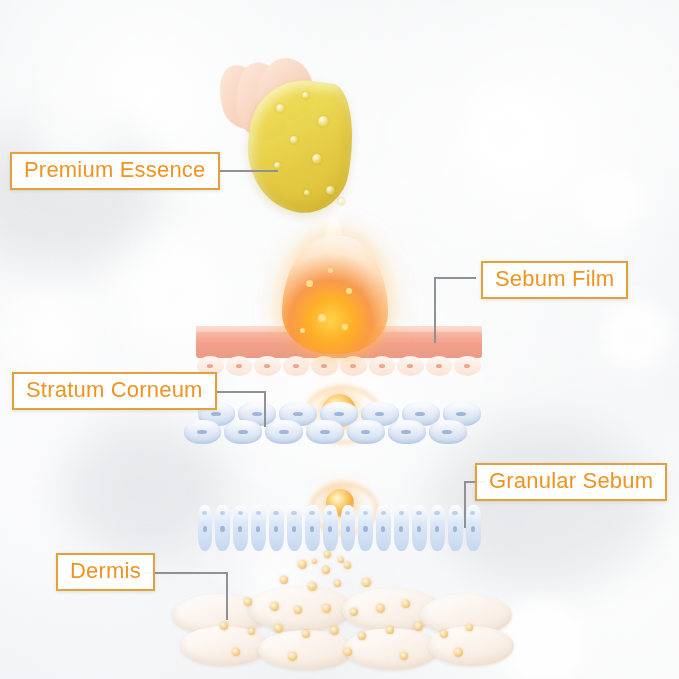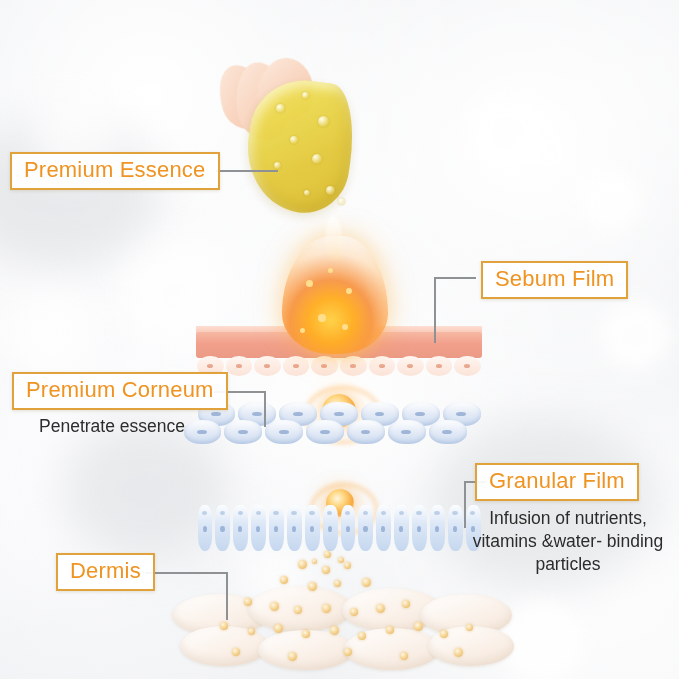--- a/index.html
+++ b/index.html
@@ -456,23 +456,19 @@
 
   <div class="connector">
     <div class="conn-h" style="left:145px; top:572px; width:83px;"></div>
     <div class="conn-v" style="left:226px; top:572px; height:48px;"></div>
   </div>
 
   <div class="label-box" style="left:10px; top:152px;">Premium Essence</div>
 
   <div class="label-box" style="left:481px; top:261px;">Sebum Film</div>
 
-  <div class="label-box" style="left:12px; top:372px;">Premium Corneum</div>
-  <div class="caption" style="left:12px; top:415px; width:200px;">Penetrate essence</div>
-
-  <div class="label-box" style="left:475px; top:463px;">Granular Film</div>
-  <div class="caption" style="left:462px; top:507px; width:212px;">Infusion of nutrients,
-vitamins &amp;water- binding
-particles</div>
+  <div class="label-box" style="left:12px; top:372px;">Stratum Corneum</div>
+
+  <div class="label-box" style="left:475px; top:463px;">Granular Sebum</div>
 
   <div class="label-box" style="left:56px; top:553px;">Dermis</div>
 
 </div>
 
 </body></html>

